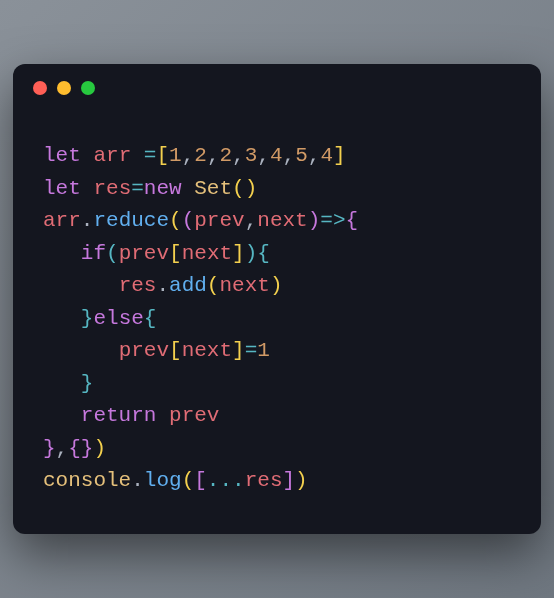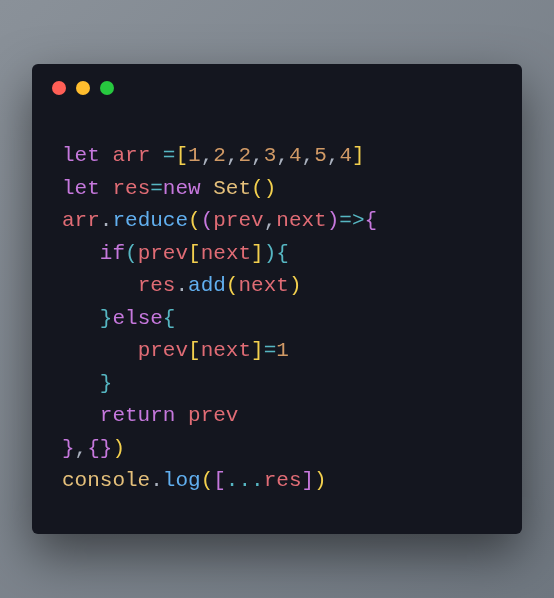--- a/index.html
+++ b/index.html
@@ -6,23 +6,23 @@
     body {
       width: 554px;
       height: 598px;
       background: linear-gradient(135deg, #8a9199 0%, #6f7780 100%);
       display: flex;
       align-items: center;
       justify-content: center;
       font-family: "SF Mono", Monaco, Menlo, Consolas, "Courier New", monospace;
     }
     .window {
-      width: 490px;
+      width: 528px;
       background: #14161f;
-      border-radius: 6px;
+      border-radius: 12px;
       box-shadow: 0 20px 50px rgba(0,0,0,0.5);
       overflow: hidden;
     }
     .titlebar {
       height: 48px;
       display: flex;
       align-items: center;
       padding-left: 20px;
       gap: 10px;
     }

